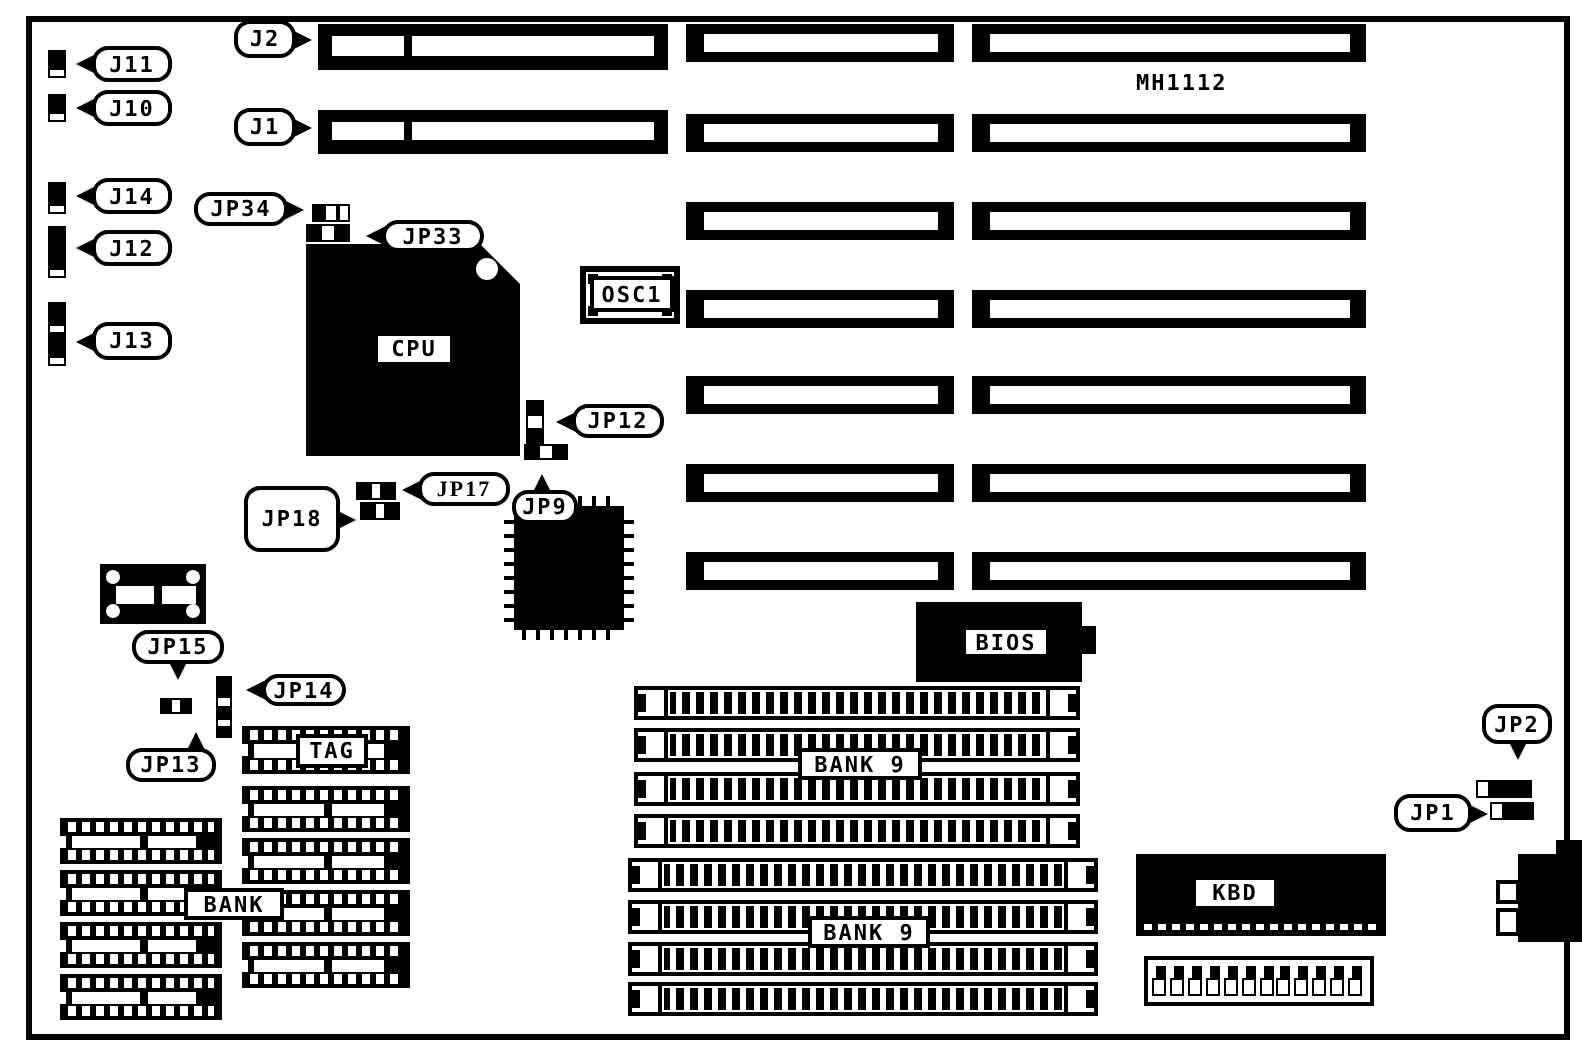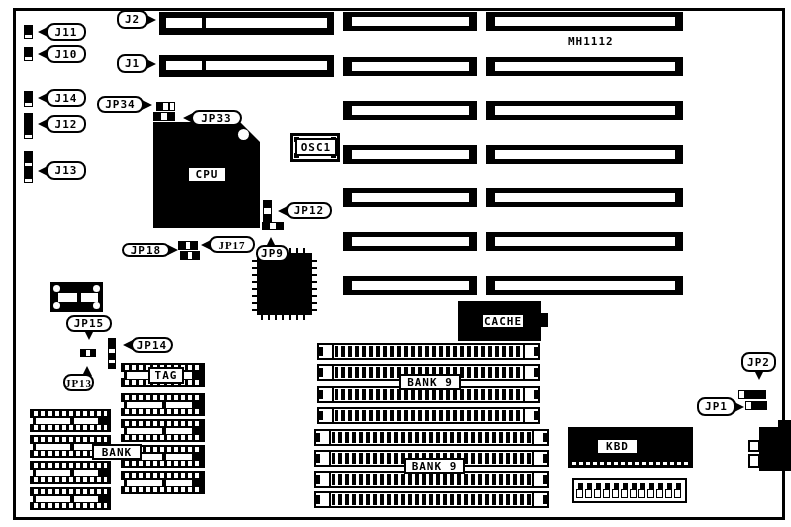--- a/index.html
+++ b/index.html
@@ -426,49 +426,49 @@
       <div class="ptr ptr-left" style="left: -10px; top: 50%; margin-top: -5px;"></div>
     </div>
     <div class="abs callout" style="left: 286px; top: 202px; width: 46px; height: 17px;">
       <span>JP12</span>
       <div class="ptr ptr-left" style="left: -10px; top: 50%; margin-top: -5px;"></div>
     </div>
     <div class="abs callout" style="left: 256px; top: 245px; width: 33px; height: 17px;">
       <span>JP9</span>
       <div class="ptr ptr-up" style="top: -10px; left: 45%; margin-left: -5px;"></div>
     </div>
-    <div class="abs callout" style="left: 122px; top: 243px; width: 48px; height: 14px;">
+    <div class="abs callout" style="left: 122px; top: 243px; width: 48px; height: 33px;">
       <span>JP18</span>
       <div class="ptr ptr-right" style="right: -10px; top: 50%; margin-top: -5px;"></div>
     </div>
     <div class="abs callout" style="left: 209px; top: 236px; width: 46px; height: 17px; font-family: Liberation Serif, serif;">
       <span>JP17</span>
       <div class="ptr ptr-left" style="left: -10px; top: 50%; margin-top: -5px;"></div>
     </div>
     <div class="abs callout" style="left: 66px; top: 315px; width: 46px; height: 17px;">
       <span>JP15</span>
       <div class="ptr ptr-down" style="bottom: -10px; left: 50%; margin-left: -5px;"></div>
     </div>
     <div class="abs callout" style="left: 131px; top: 337px; width: 42px; height: 16px;">
       <span>JP14</span>
       <div class="ptr ptr-left" style="left: -10px; top: 50%; margin-top: -5px;"></div>
     </div>
-    <div class="abs callout" style="left: 63px; top: 374px; width: 31px; height: 17px; font-family: Liberation Serif, serif;">
+    <div class="abs callout" style="left: 63px; top: 374px; width: 45px; height: 17px;">
       <span>JP13</span>
       <div class="ptr ptr-up" style="top: -10px; left: 80%; margin-left: -5px;"></div>
     </div>
     <div class="abs callout" style="left: 741px; top: 352px; width: 35px; height: 20px;">
       <span>JP2</span>
       <div class="ptr ptr-down" style="bottom: -10px; left: 50%; margin-left: -5px;"></div>
     </div>
     <div class="abs callout" style="left: 697px; top: 397px; width: 39px; height: 19px;">
       <span>JP1</span>
       <div class="ptr ptr-right" style="right: -10px; top: 50%; margin-top: -5px;"></div>
     </div>
     <div class="abs label-box" style="left: 187px; top: 166px; width: 40px; height: 17px;">CPU</div>
     <div class="abs label-box" style="left: 295px; top: 138px; width: 42px; height: 18px;">OSC1</div>
     <div class="abs label-box" style="left: 148px; top: 367px; width: 36px; height: 17px;">TAG</div>
     <div class="abs label-box" style="left: 92px; top: 444px; width: 50px; height: 16px;">BANK</div>
     <div class="abs label-box" style="left: 399px; top: 374px; width: 62px; height: 16px;">BANK 9</div>
     <div class="abs label-box" style="left: 404px; top: 458px; width: 61px; height: 16px;">BANK 9</div>
-    <div class="abs label-box" style="left: 481px; top: 313px; width: 44px; height: 16px;">CACHE</div>
+    <div class="abs label-box" style="left: 481px; top: 313px; width: 44px; height: 16px;">BIOS</div>
     <div class="abs label-box" style="left: 596px; top: 438px; width: 43px; height: 17px;">KBD</div>
   </div>
 
 </body></html>

